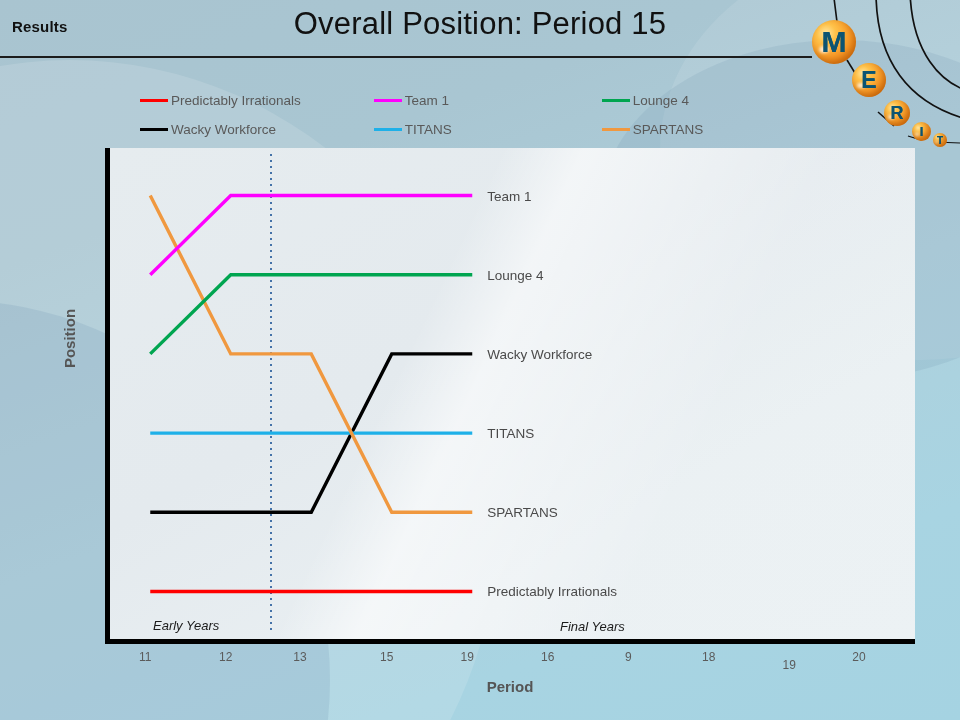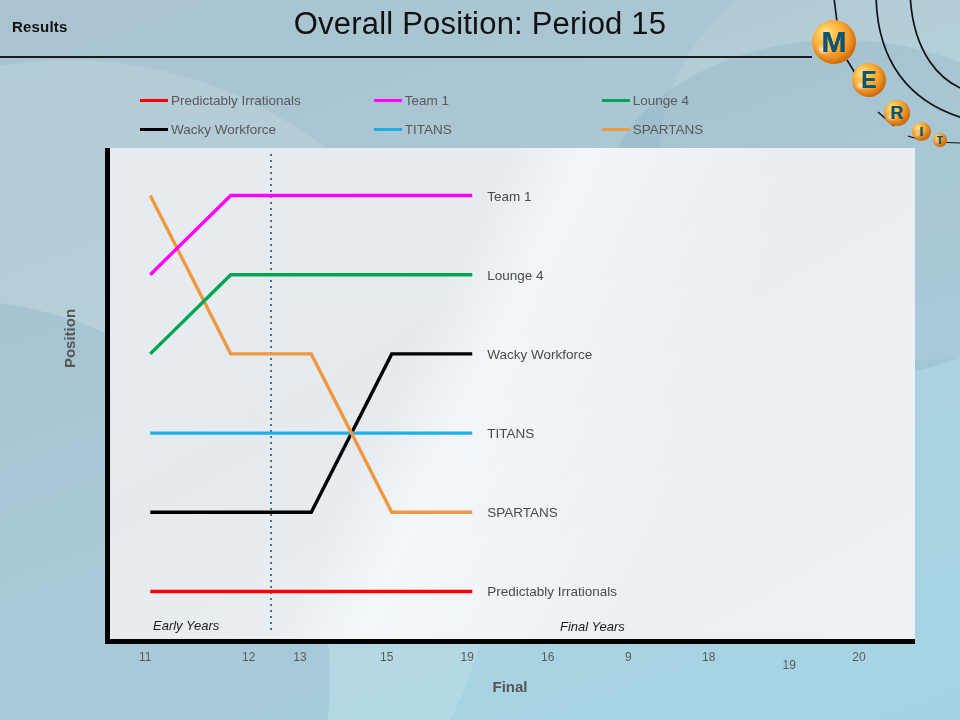--- a/index.html
+++ b/index.html
@@ -223,26 +223,26 @@
         <div class="series-label" style="left: 377.25px; top: 364.29px;">SPARTANS</div>
         <div class="series-label" style="left: 377.25px; top: 126.71px;">Lounge  4</div>
         <div class="series-label" style="left: 377.25px; top: 47.5161px;">Team 1</div>
       </div>
     <div class="era-label" id="early-years" style="left:43px; top:470px;">Early Years</div>
     <div class="era-label" id="final-years" style="left:450px; top:471px;">Final Years</div>
   </div>
 
   <div id="x-ticks">
       <div class="x-tick" style="left: 40.25px;">11</div>
-      <div class="x-tick" style="left: 120.75px; margin-left: 23px;">12</div>
+      <div class="x-tick" style="left: 120.75px;">12</div>
       <div class="x-tick" style="left: 195px;">13</div>
       <div class="x-tick" style="left: 281.75px;">15</div>
       <div class="x-tick" style="left: 362.25px;">19</div>
       <div class="x-tick" style="left: 442.75px;">16</div>
       <div class="x-tick" style="left: 523.25px;">9</div>
       <div class="x-tick" style="left: 603.75px;">18</div>
       <div class="x-tick" style="left: 684.25px; margin-top: 8px;">19</div>
       <div class="x-tick" style="left: 754px;">20</div>
     </div>
-  <div id="x-axis-title">Final</div>
+  <div id="x-axis-title">Period</div>
   <div id="y-axis-title">Position</div>
 
 </div>
 
 </body></html>

